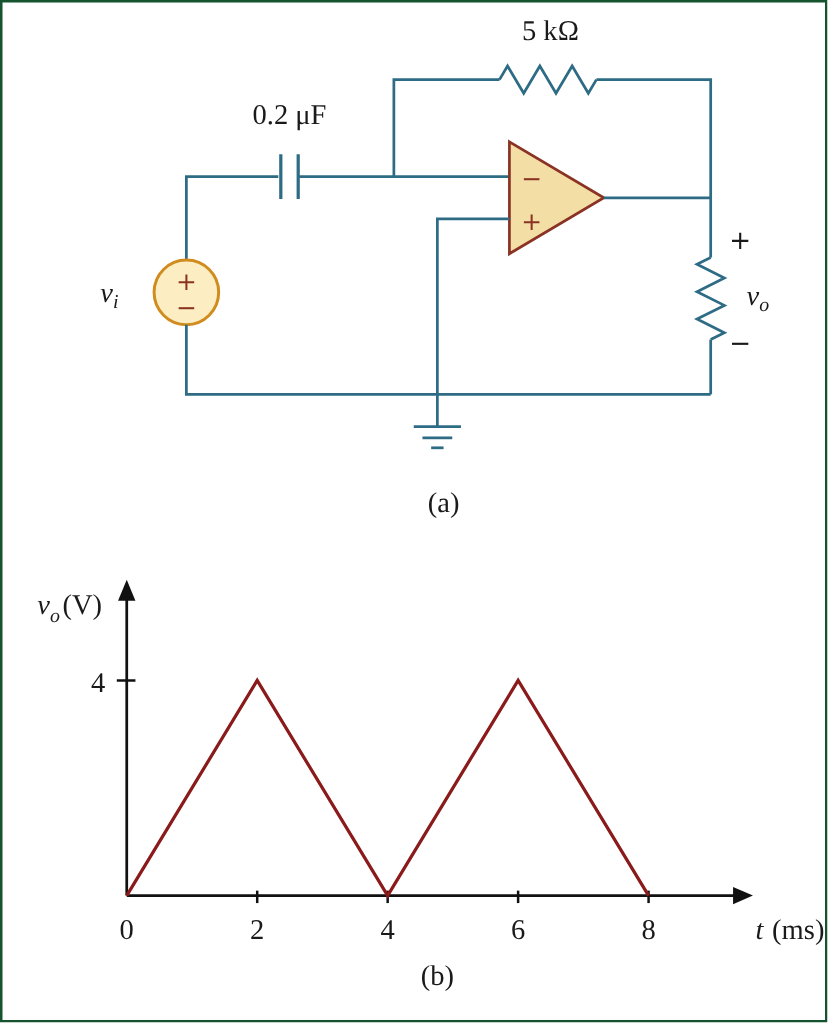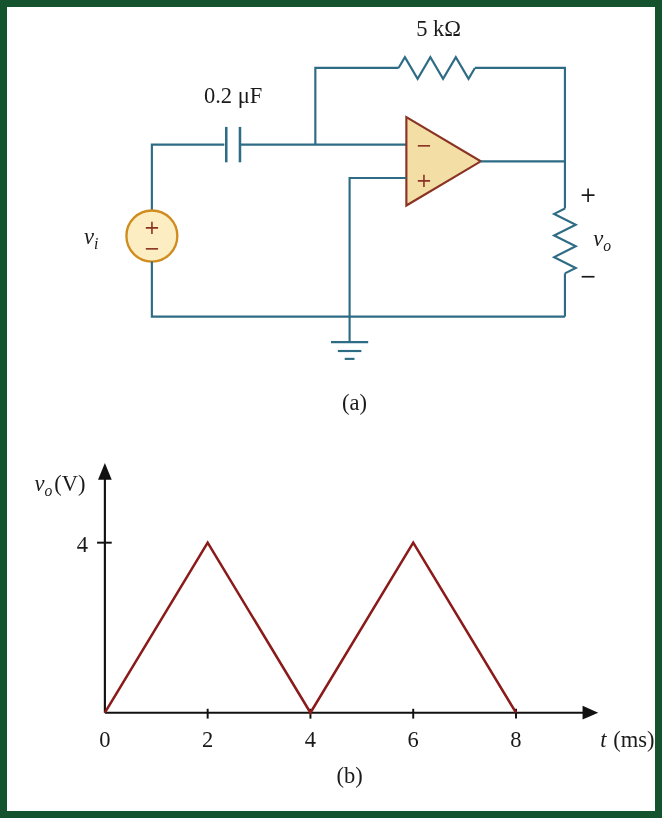--- a/index.html
+++ b/index.html
@@ -1,21 +1,21 @@
 <!DOCTYPE html>
 <html><head>
 <meta charset="utf-8">
 <style>
   html, body { margin: 0; padding: 0; background: #ffffff; }
   .page {
     position: relative;
     width: 662px;
     height: 818px;
     box-sizing: border-box;
-    border: 7px solid #14532d;
+    border: 2px solid #14532d;
     background: #ffffff;
     font-family: "Liberation Serif", "DejaVu Serif", serif;
     overflow: hidden;
   }
   svg { display: block; width: 100%; height: 100%; }
   text { fill: #1a1a1a; }
   .wire { stroke: #2e6c85; stroke-width: 2.2; fill: none; }
   .plate { stroke: #2e6c85; stroke-width: 2.6; }
   .axis { stroke: #111111; stroke-width: 2.2; fill: none; }
   .tick { stroke: #111111; stroke-width: 2; }

